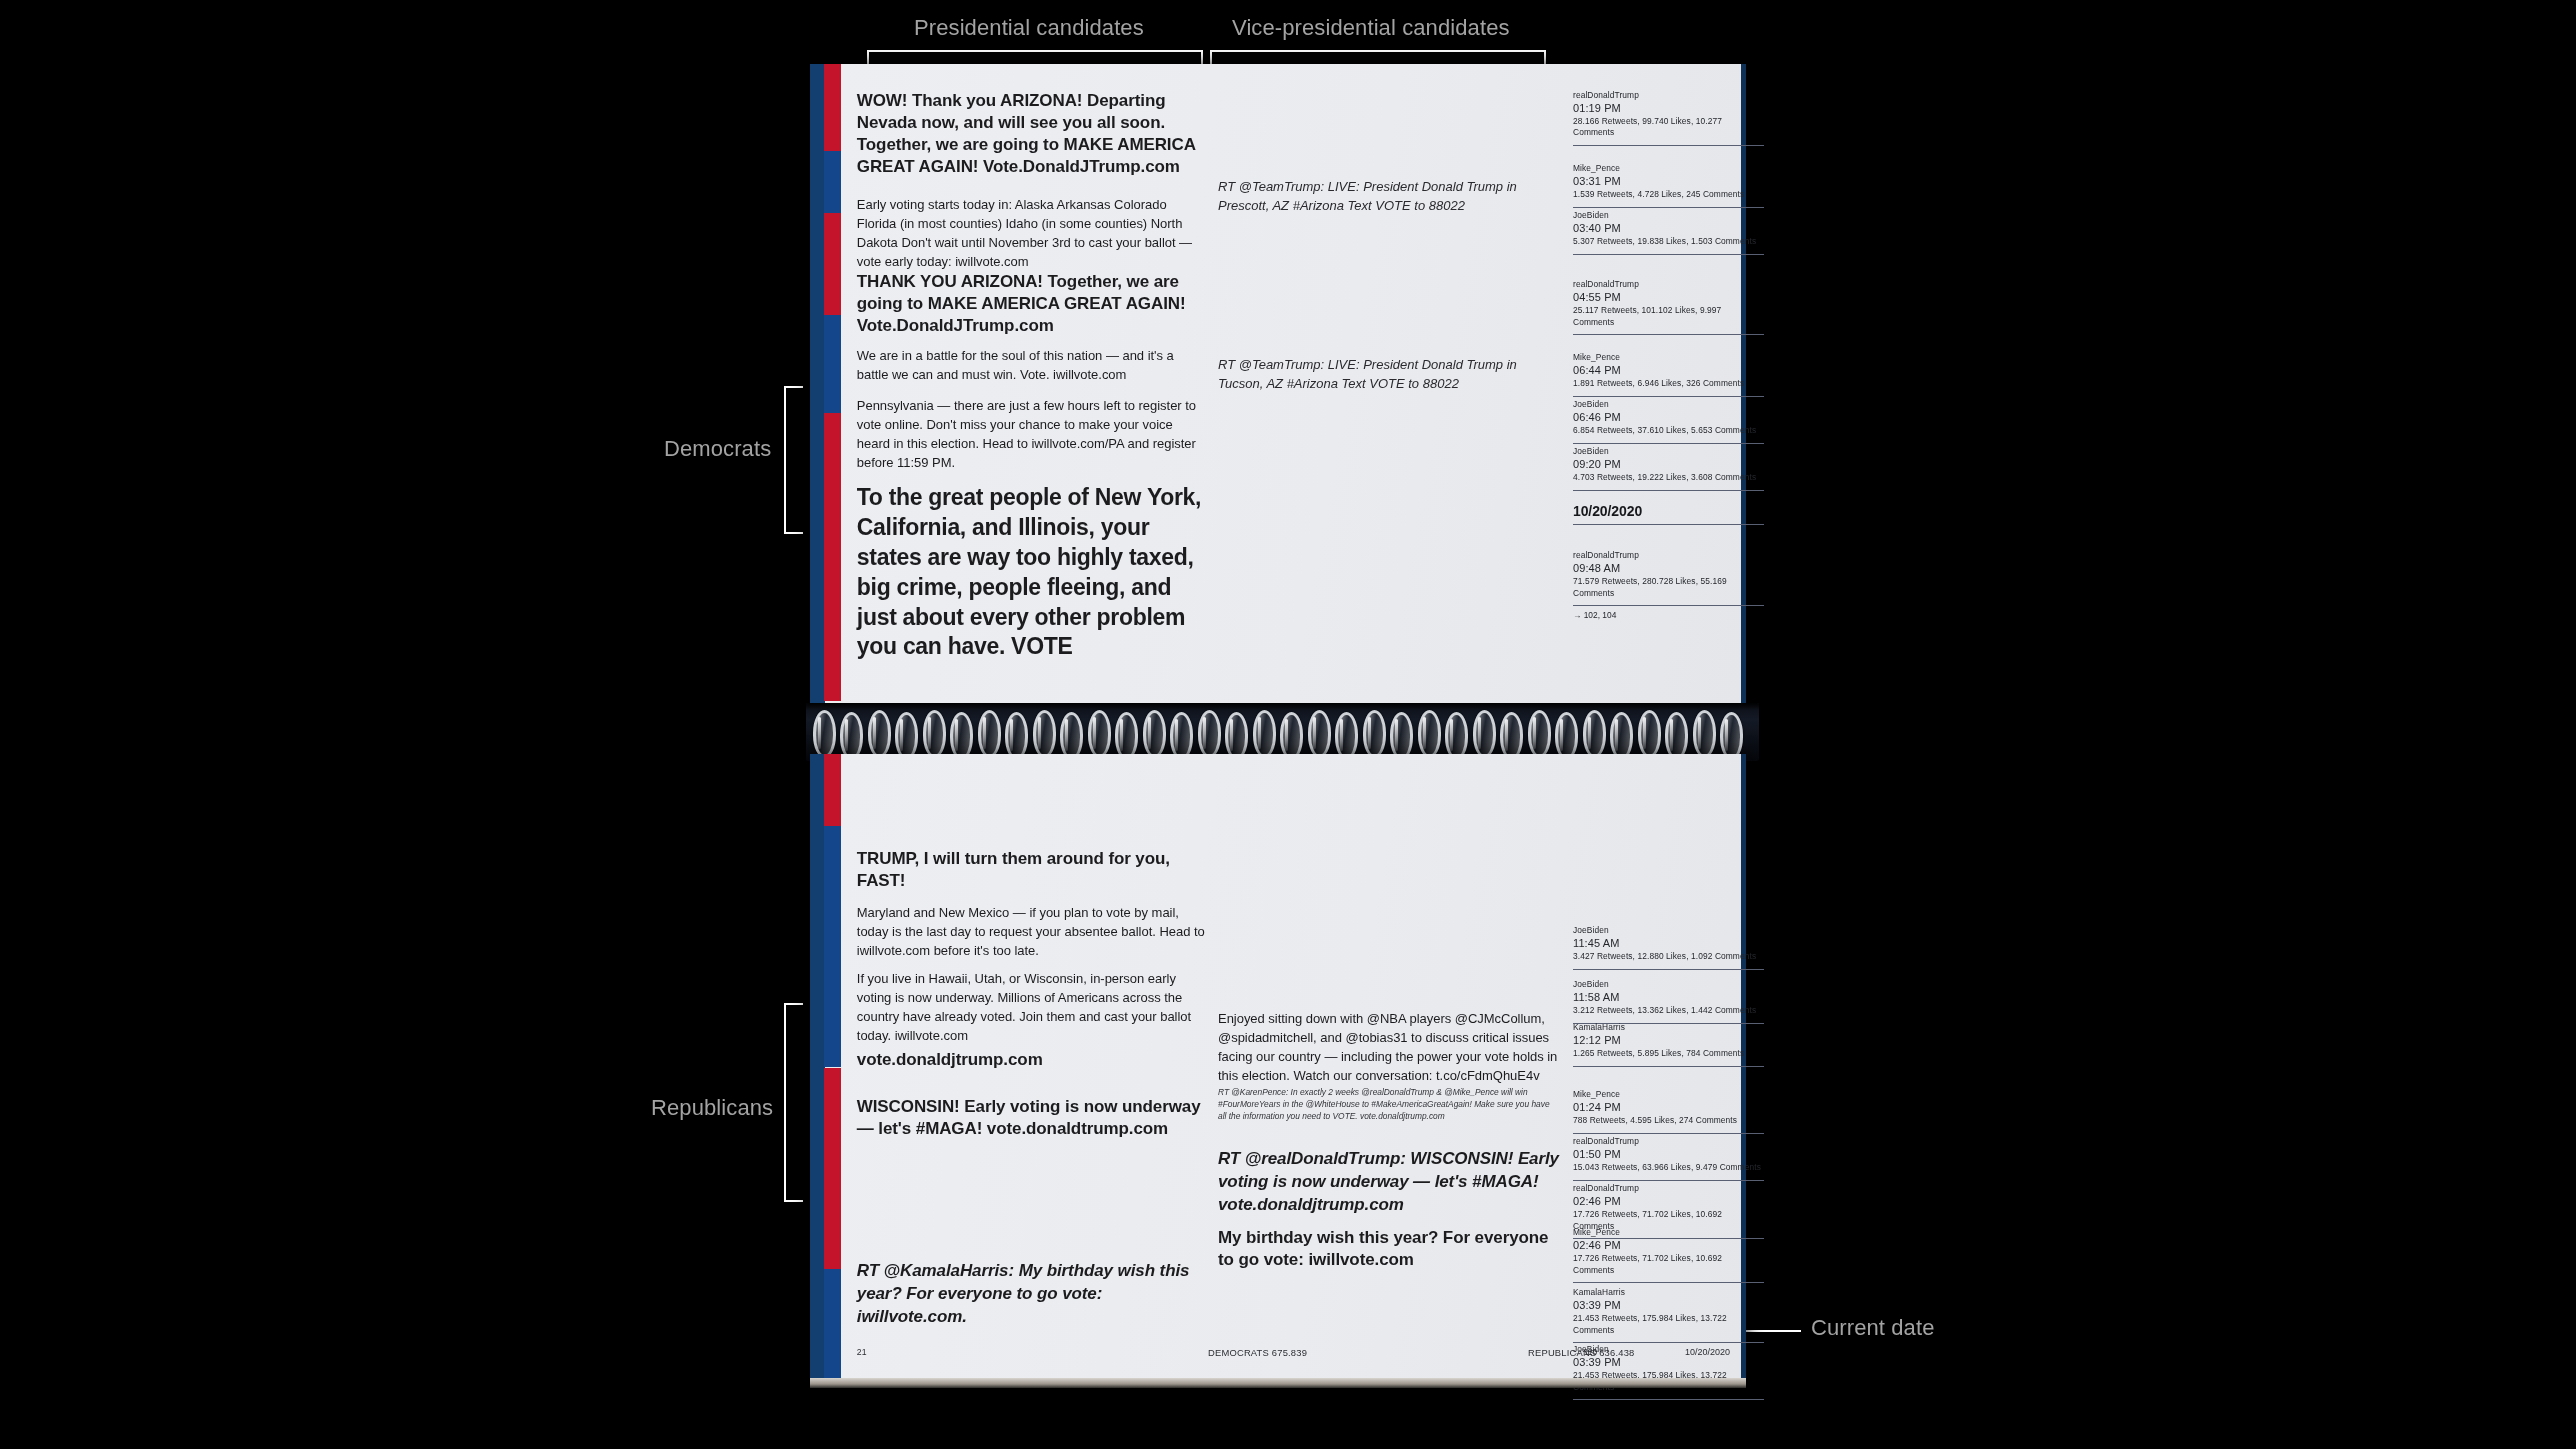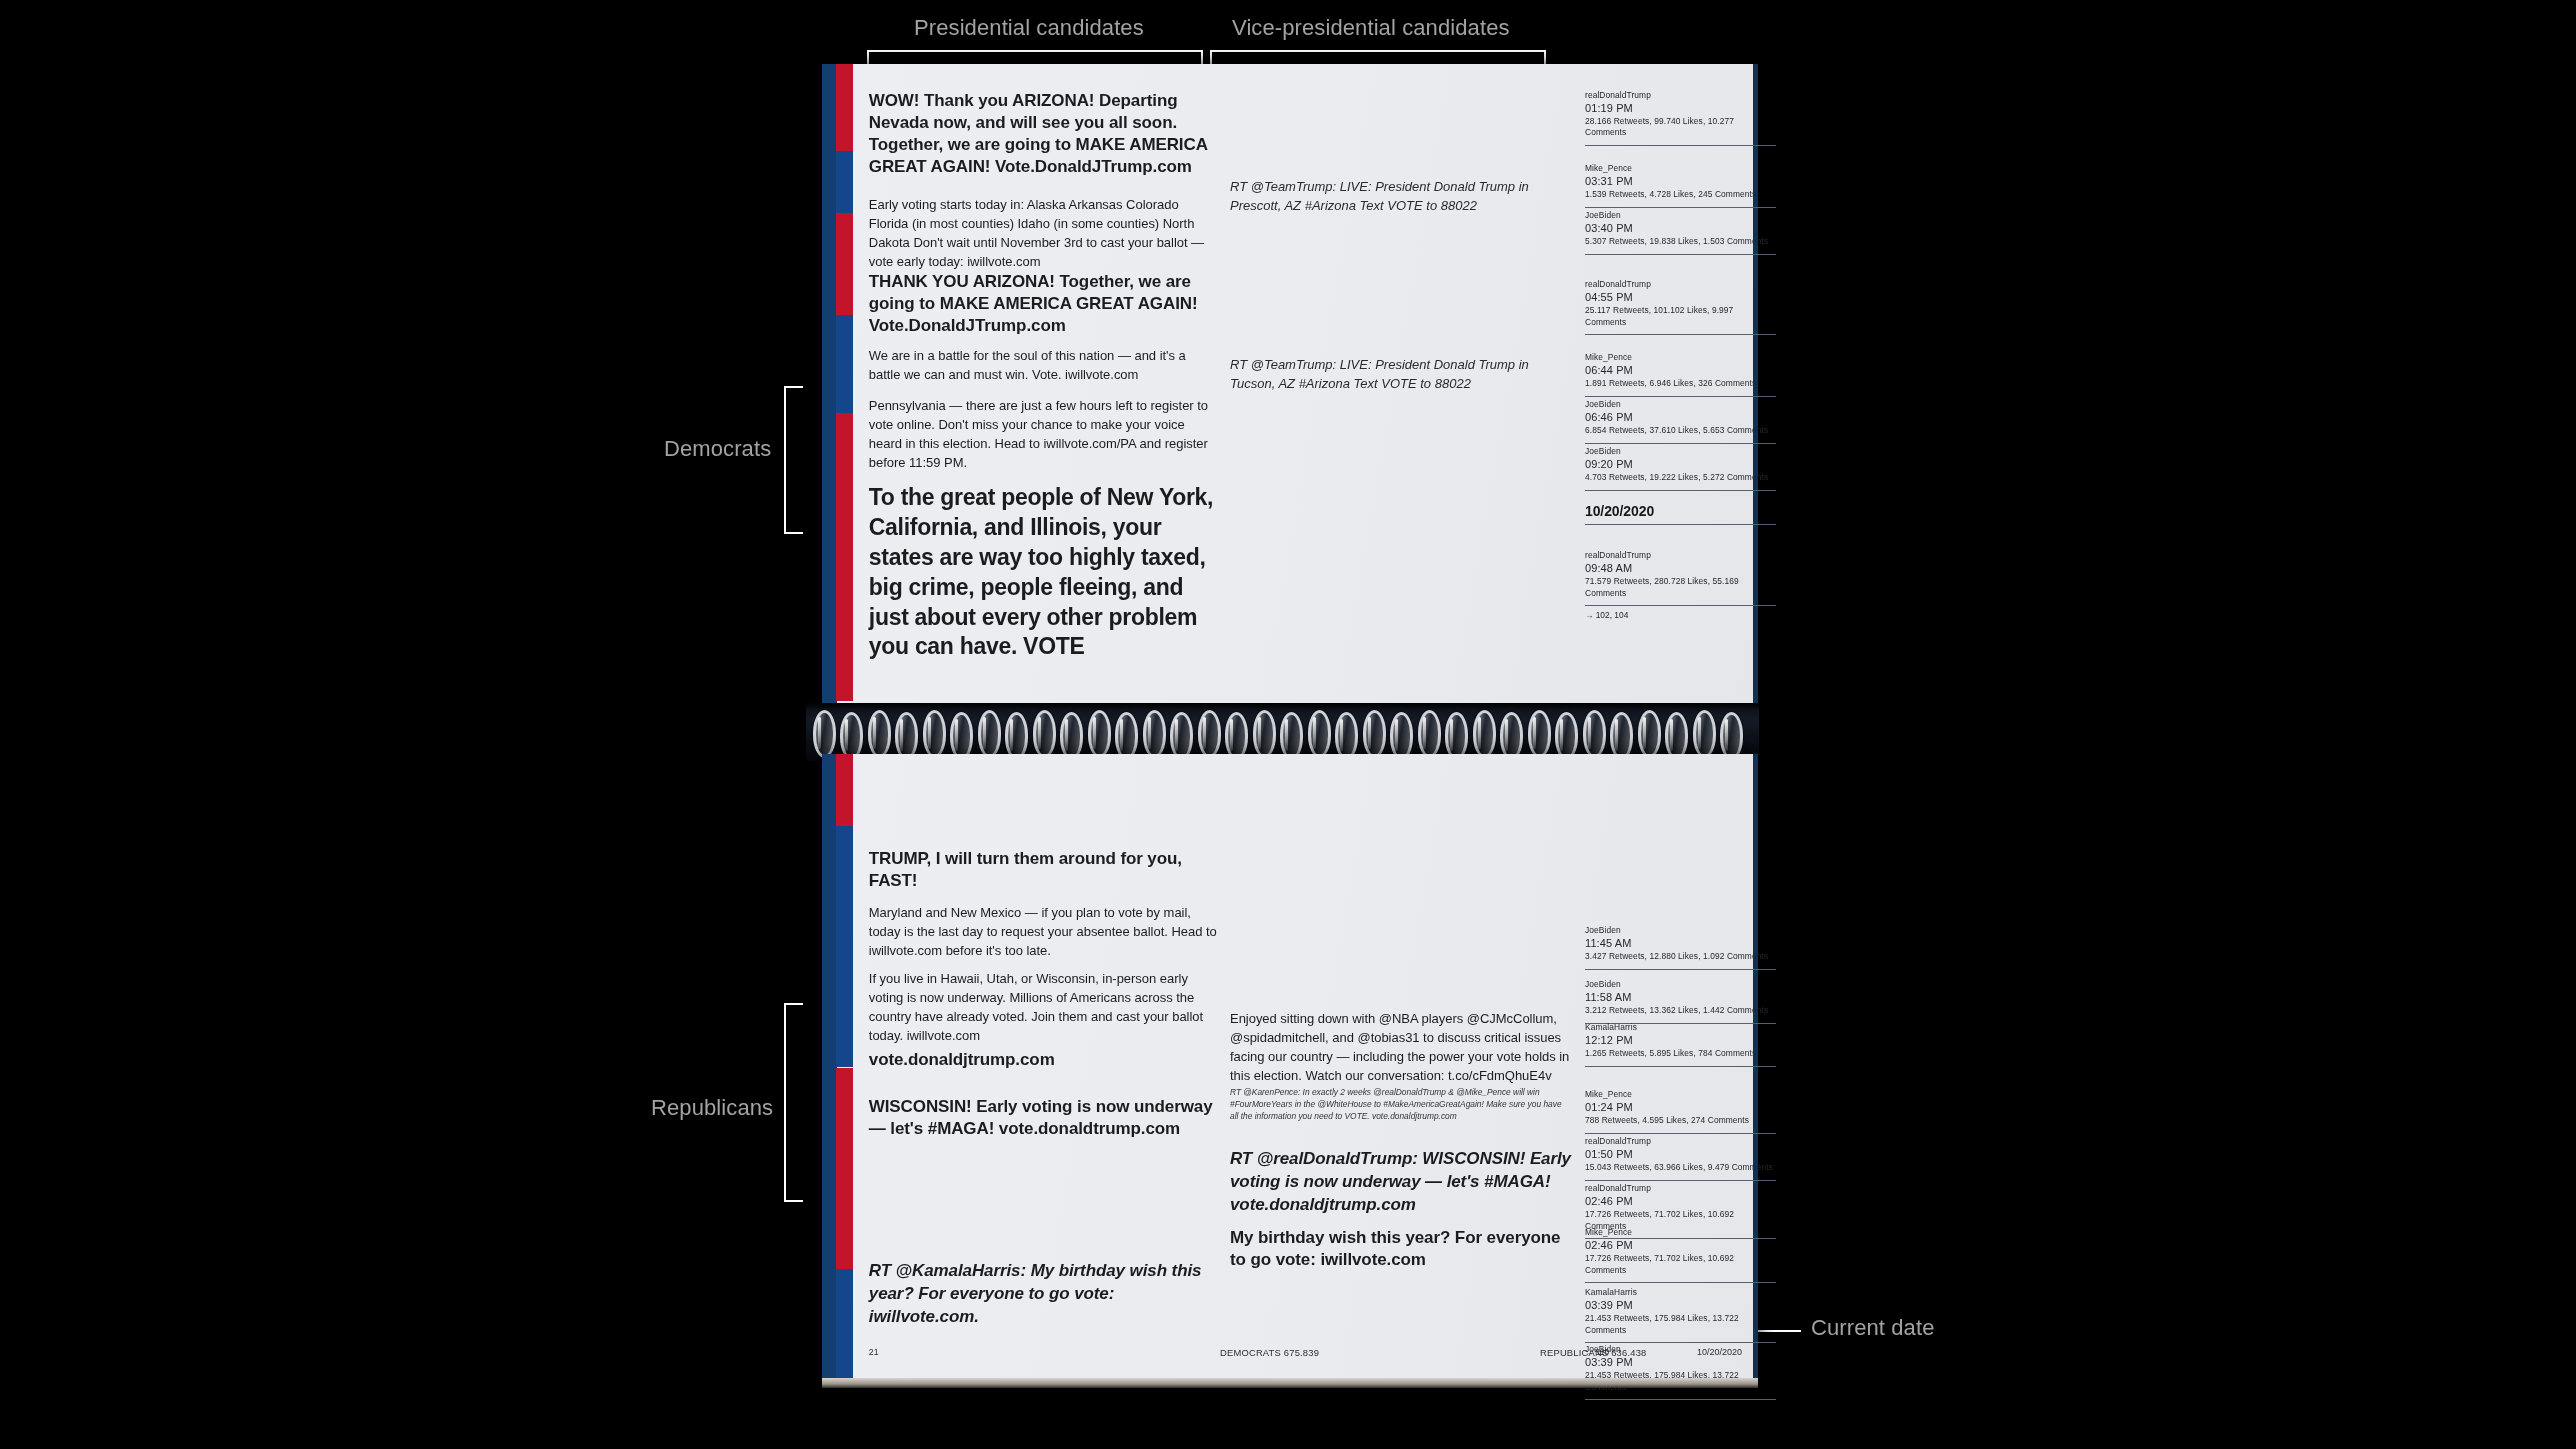--- a/index.html
+++ b/index.html
@@ -25,21 +25,20 @@
     width:17.4px;
   }
   .leader-line{position:absolute;background:#fff;height:2px;}
 
   
   .book{position:absolute;left:810px;top:64px;width:959px;height:1315px;}
 
   .page{
     position:absolute;left:0;width:936px;background:#edeef0;
     box-shadow:0 0 16px rgba(0,0,0,.85);
-    margin-left:12px;
   }
   .page-top{top:0;height:644px;}
   .page-bottom{top:690px;height:625px;}
   .edge-navy{position:absolute;background:#123f70;}
 
   
   .tabstrip{position:absolute;left:14px;top:0;width:17.4px;height:100%;}
   .tabseg{position:absolute;left:0;width:100%;}
 
   .paper{
@@ -214,21 +213,21 @@
           <div class="meta" style="top:335px;">
             <div class="meta-name">JoeBiden</div>
             <div class="meta-time">06:46 PM</div>
             <div class="meta-stats">6.854 Retweets, 37.610 Likes, 5.653 Comments</div>
             <div class="meta-rule"></div>
           </div>
 
           <div class="meta" style="top:382px;">
             <div class="meta-name">JoeBiden</div>
             <div class="meta-time">09:20 PM</div>
-            <div class="meta-stats">4.703 Retweets, 19.222 Likes, 5.272 Comments</div>
+            <div class="meta-stats">4.703 Retweets, 19.222 Likes, 3.608 Comments</div>
             <div class="meta-rule"></div>
           </div>
 
           <div class="meta" style="top:439px;">
             <div class="date-div">10/20/2020</div>
             <div class="date-rule"></div>
           </div>
 
           <div class="meta" style="top:486px;">
             <div class="meta-name">realDonaldTrump</div>

